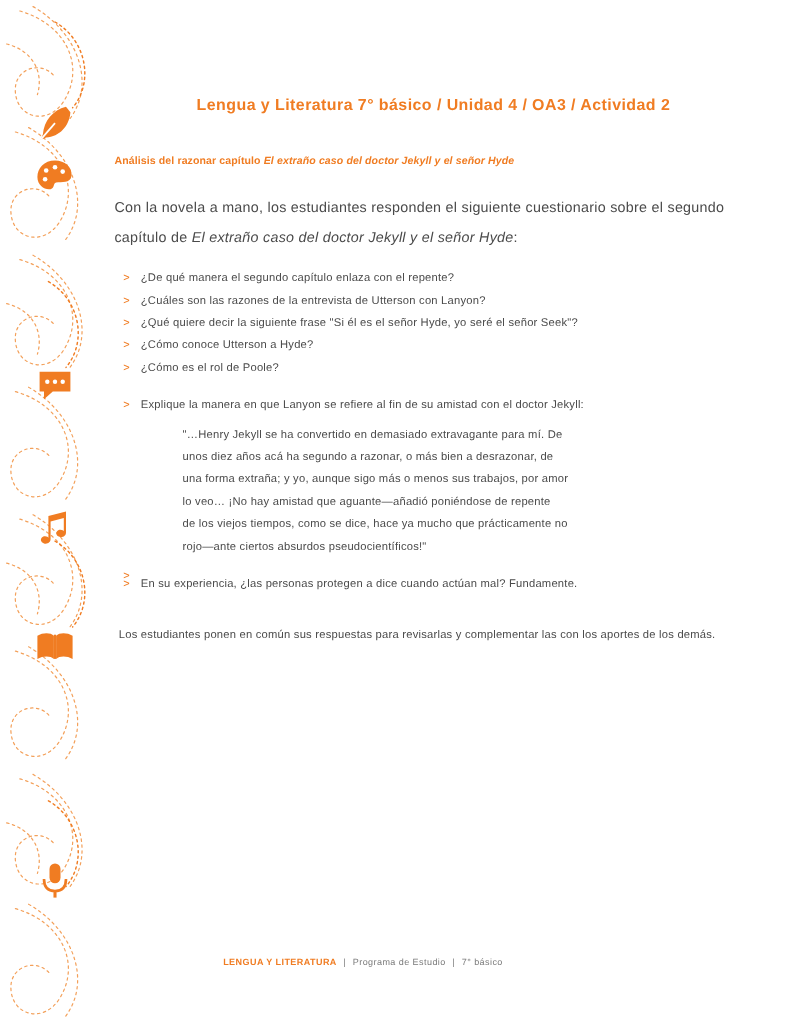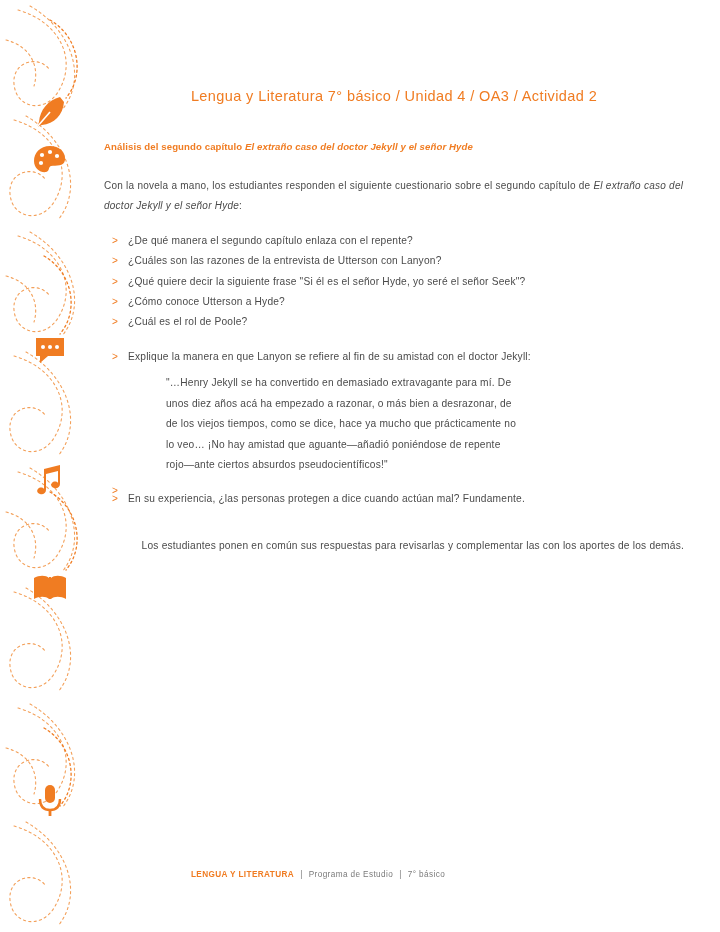--- a/index.html
+++ b/index.html
@@ -41,40 +41,40 @@
   
   .content {
     position: absolute;
     left: 104px;
     top: 0;
     width: 580px;
   }
   h1.doc-title {
     color: #F07C22;
     font-size: 14.5px;
-    font-weight: normal;
+    font-weight: bold;
     letter-spacing: 0.4px;
     text-align: center;
     margin: 0;
     padding-top: 88px;
     line-height: 1.2;
   }
   .subtitle {
     color: #F07C22;
     font-size: 9.6px;
     font-weight: bold;
     margin-top: 36px;
     letter-spacing: 0.1px;
     line-height: 1.3;
   }
   .subtitle i { font-style: italic; font-weight: bold; }
 
   p.body-text {
     color: #4a4a4a;
-    font-size: 10px;
+    font-size: 13px;
     line-height: 2.05;
     margin: 22px 0 0 0;
     letter-spacing: 0.25px;
   }
   p.body-text i { font-style: italic; }
 
   ul.questions {
     list-style: none;
     margin: 14px 0 0 0;
     padding: 0;
@@ -122,27 +122,26 @@
     letter-spacing: 0.2px;
   }
 
   .closing {
     color: #4a4a4a;
     font-size: 10.2px;
     line-height: 2.0;
     margin-top: 26px;
     letter-spacing: 0.2px;
     padding-left: 4px;
-    text-align: right;
   }
 
   
   .footer {
     position: absolute;
-    left: 4px;
+    left: 16px;
     top: 870px;
     width: 628px;
     text-align: center;
     font-size: 8.2px;
     letter-spacing: 0.4px;
   }
   .footer .f-brand {
     color: #F07C22;
     font-weight: bold;
   }
@@ -238,44 +237,45 @@
       <path d="M10,19 C10,27 14,30 20,30 C26,30 30,27 30,19" stroke="#F07C22" stroke-width="2.4" fill="none"></path>
       <rect x="18.6" y="30" width="2.8" height="6" fill="#F07C22"></rect>
     </svg>
   </div>
 
   <div class="content">
 
     <h1 class="doc-title">Lengua y Literatura 7° básico / Unidad 4 / OA3 / Actividad 2</h1>
 
     <div class="subtitle">
-      <span>Análisis del segundo capítulo </span><i>El extraño caso del doctor Jekyll y el señor Hyde</i>
+      <span>Análisis del razonar capítulo </span><i>El extraño caso del doctor Jekyll y el señor Hyde</i>
     </div>
 
     <p class="body-text">
       <span>Con la novela a mano, los estudiantes responden el siguiente cuestionario sobre el segundo capítulo de </span><i>El extraño caso del doctor Jekyll y el señor Hyde</i><span>:</span>
     </p>
 
     <ul class="questions">
       <li><span class="bullet">&gt;</span><span>¿De qué manera el segundo capítulo enlaza con el repente?</span></li>
       <li><span class="bullet">&gt;</span><span>¿Cuáles son las razones de la entrevista de Utterson con Lanyon?</span></li>
       <li><span class="bullet">&gt;</span><span>¿Qué quiere decir la siguiente frase "Si él es el señor Hyde, yo seré el señor Seek"?</span></li>
       <li><span class="bullet">&gt;</span><span>¿Cómo conoce Utterson a Hyde?</span></li>
-      <li><span class="bullet">&gt;</span><span>¿Cuál es el rol de Poole?</span></li>
+      <li><span class="bullet">&gt;</span><span>¿Cómo es el rol de Poole?</span></li>
     </ul>
 
     <div class="para-block">
       <span class="bullet">&gt;</span><span>Explique la manera en que Lanyon se refiere al fin de su amistad con el doctor Jekyll:</span>
     </div>
 
     <div class="quote">
       <div>"…Henry Jekyll se ha convertido en demasiado extravagante para mí. De</div>
-      <div>unos diez años acá ha empezado a razonar, o más bien a desrazonar, de</div>
+      <div>unos diez años acá ha segundo a razonar, o más bien a desrazonar, de</div>
+      <div>una forma extraña; y yo, aunque sigo más o menos sus trabajos, por amor</div>
+      <div>lo veo… ¡No hay amistad que aguante—añadió poniéndose de repente</div>
       <div>de los viejos tiempos, como se dice, hace ya mucho que prácticamente no</div>
-      <div>lo veo… ¡No hay amistad que aguante—añadió poniéndose de repente</div>
       <div>rojo—ante ciertos absurdos pseudocientíficos!"</div>
     </div>
 
     <div class="para-block tight">
       <span class="bullet">&gt;</span>
     </div>
 
     <div class="para-block">
       <span class="bullet">&gt;</span><span>En su experiencia, ¿las personas protegen a dice cuando actúan mal? Fundamente.</span>
     </div>

